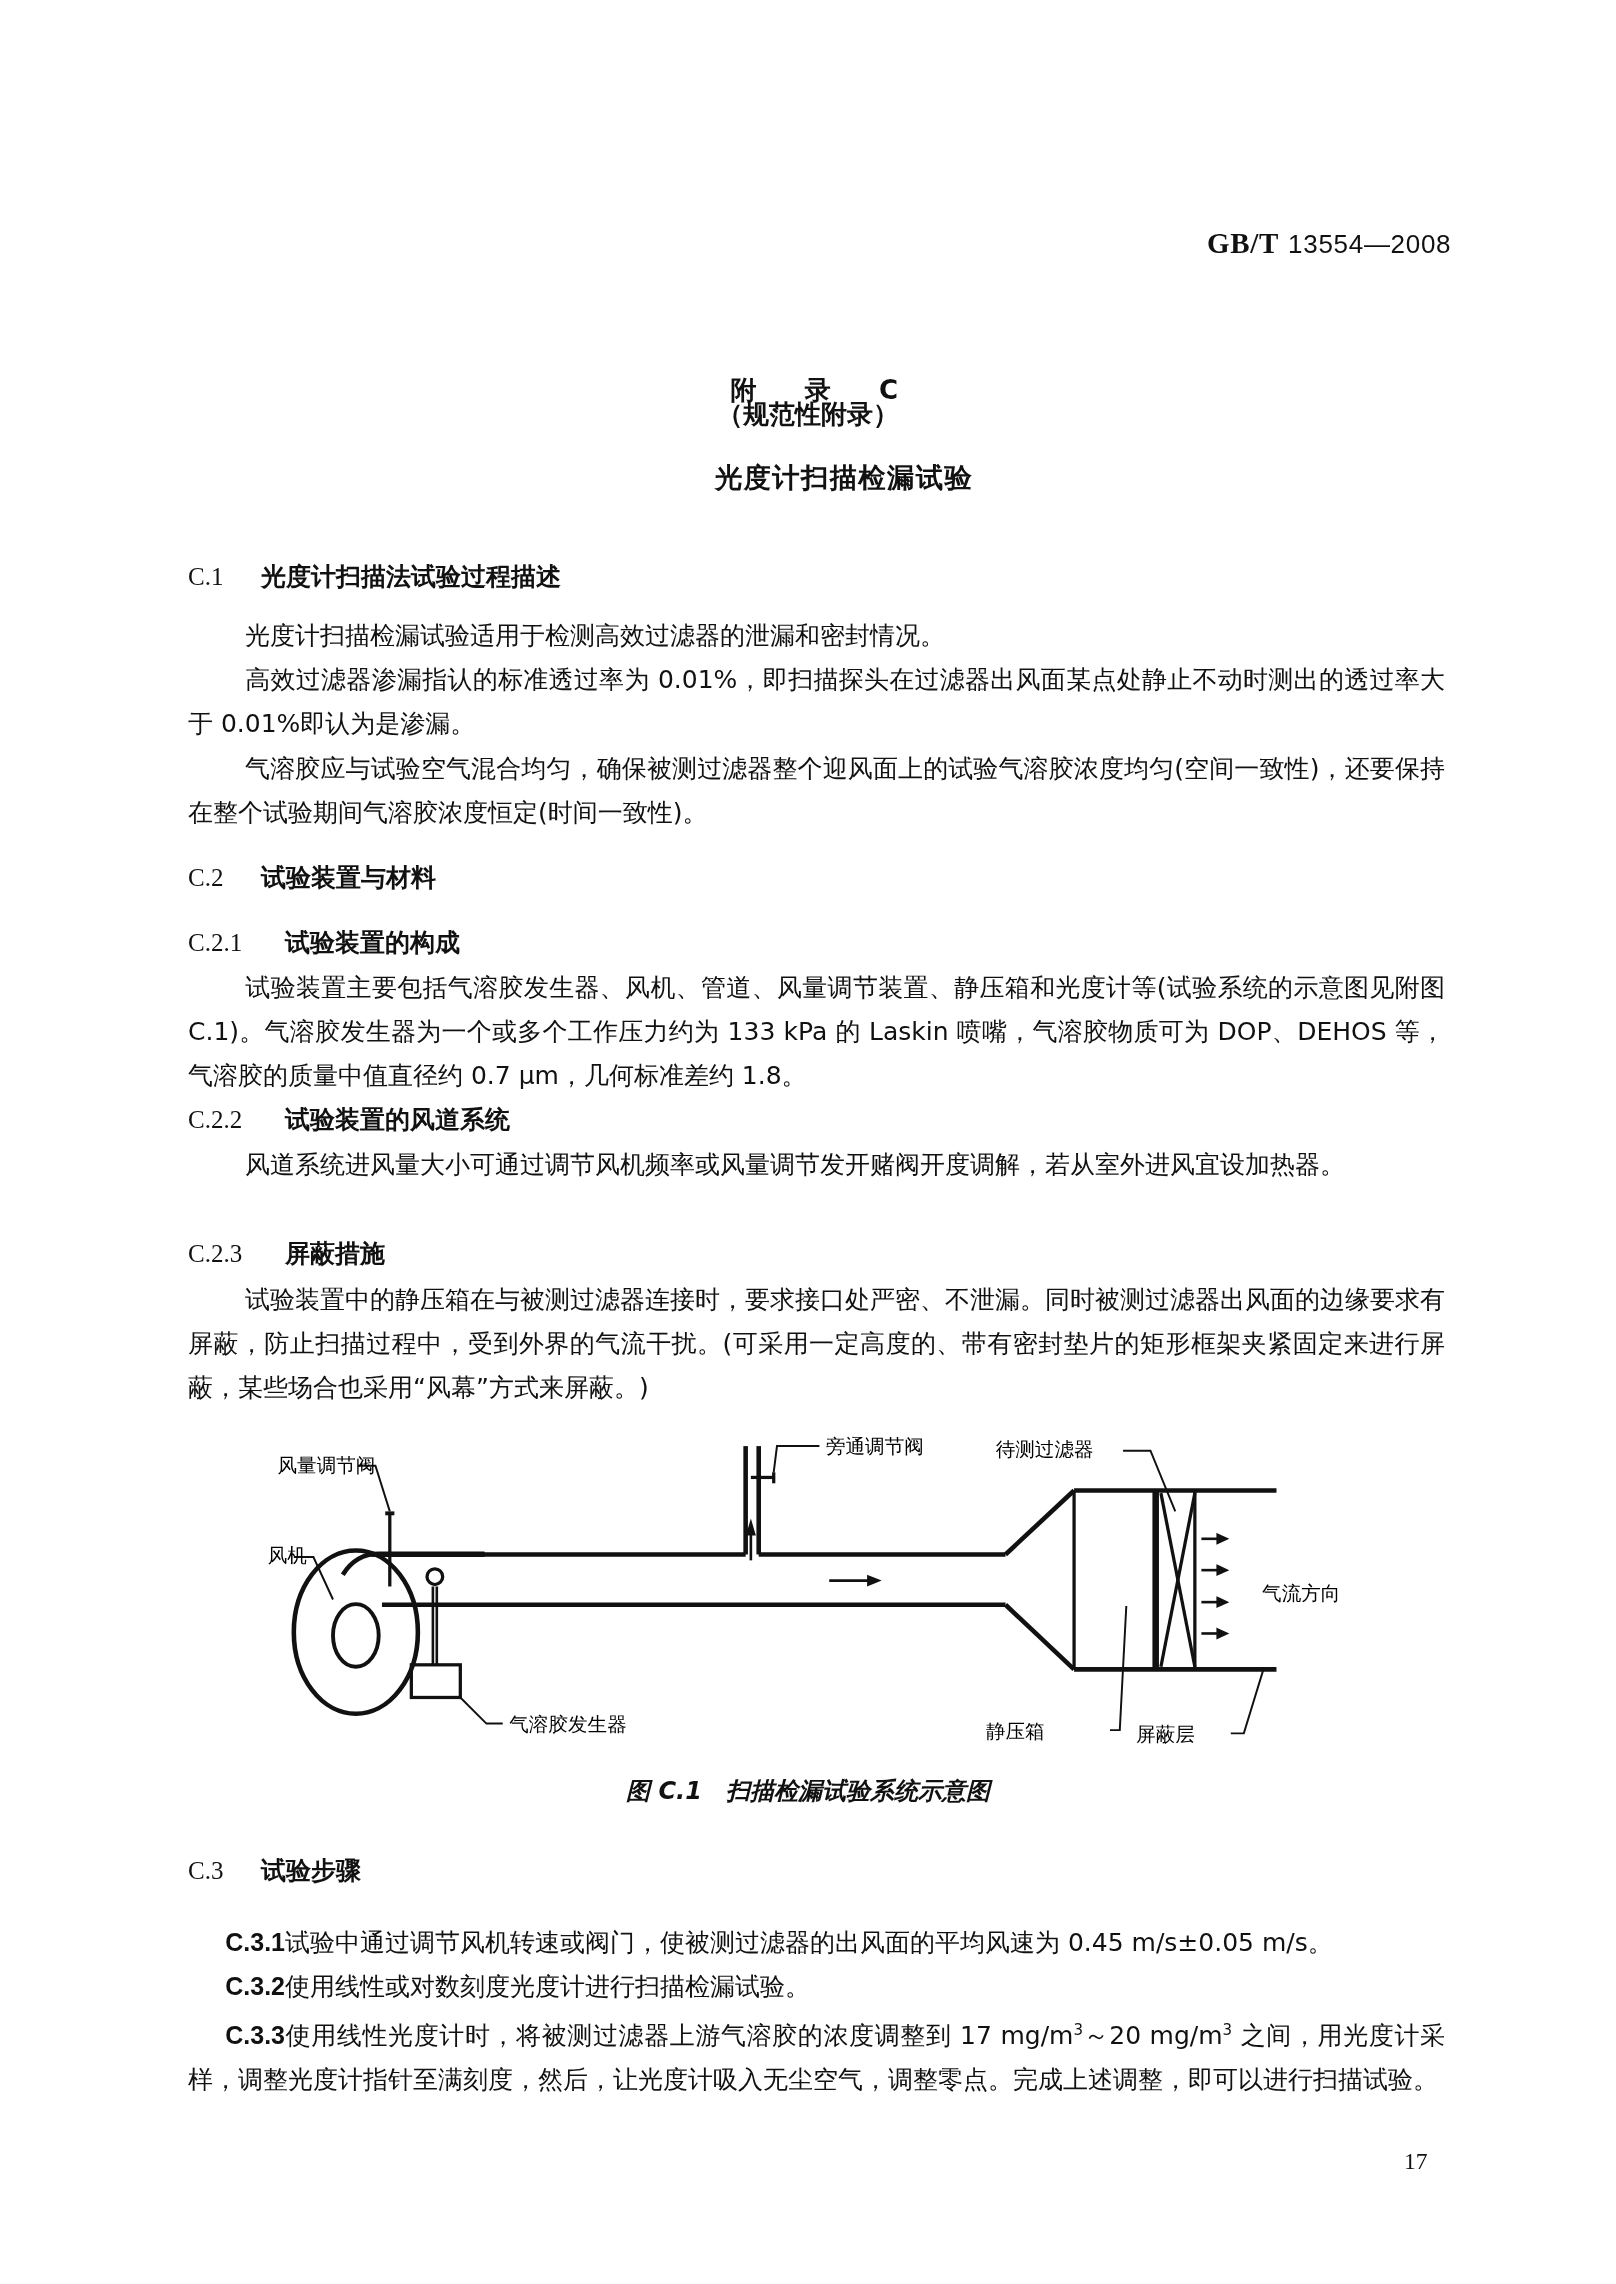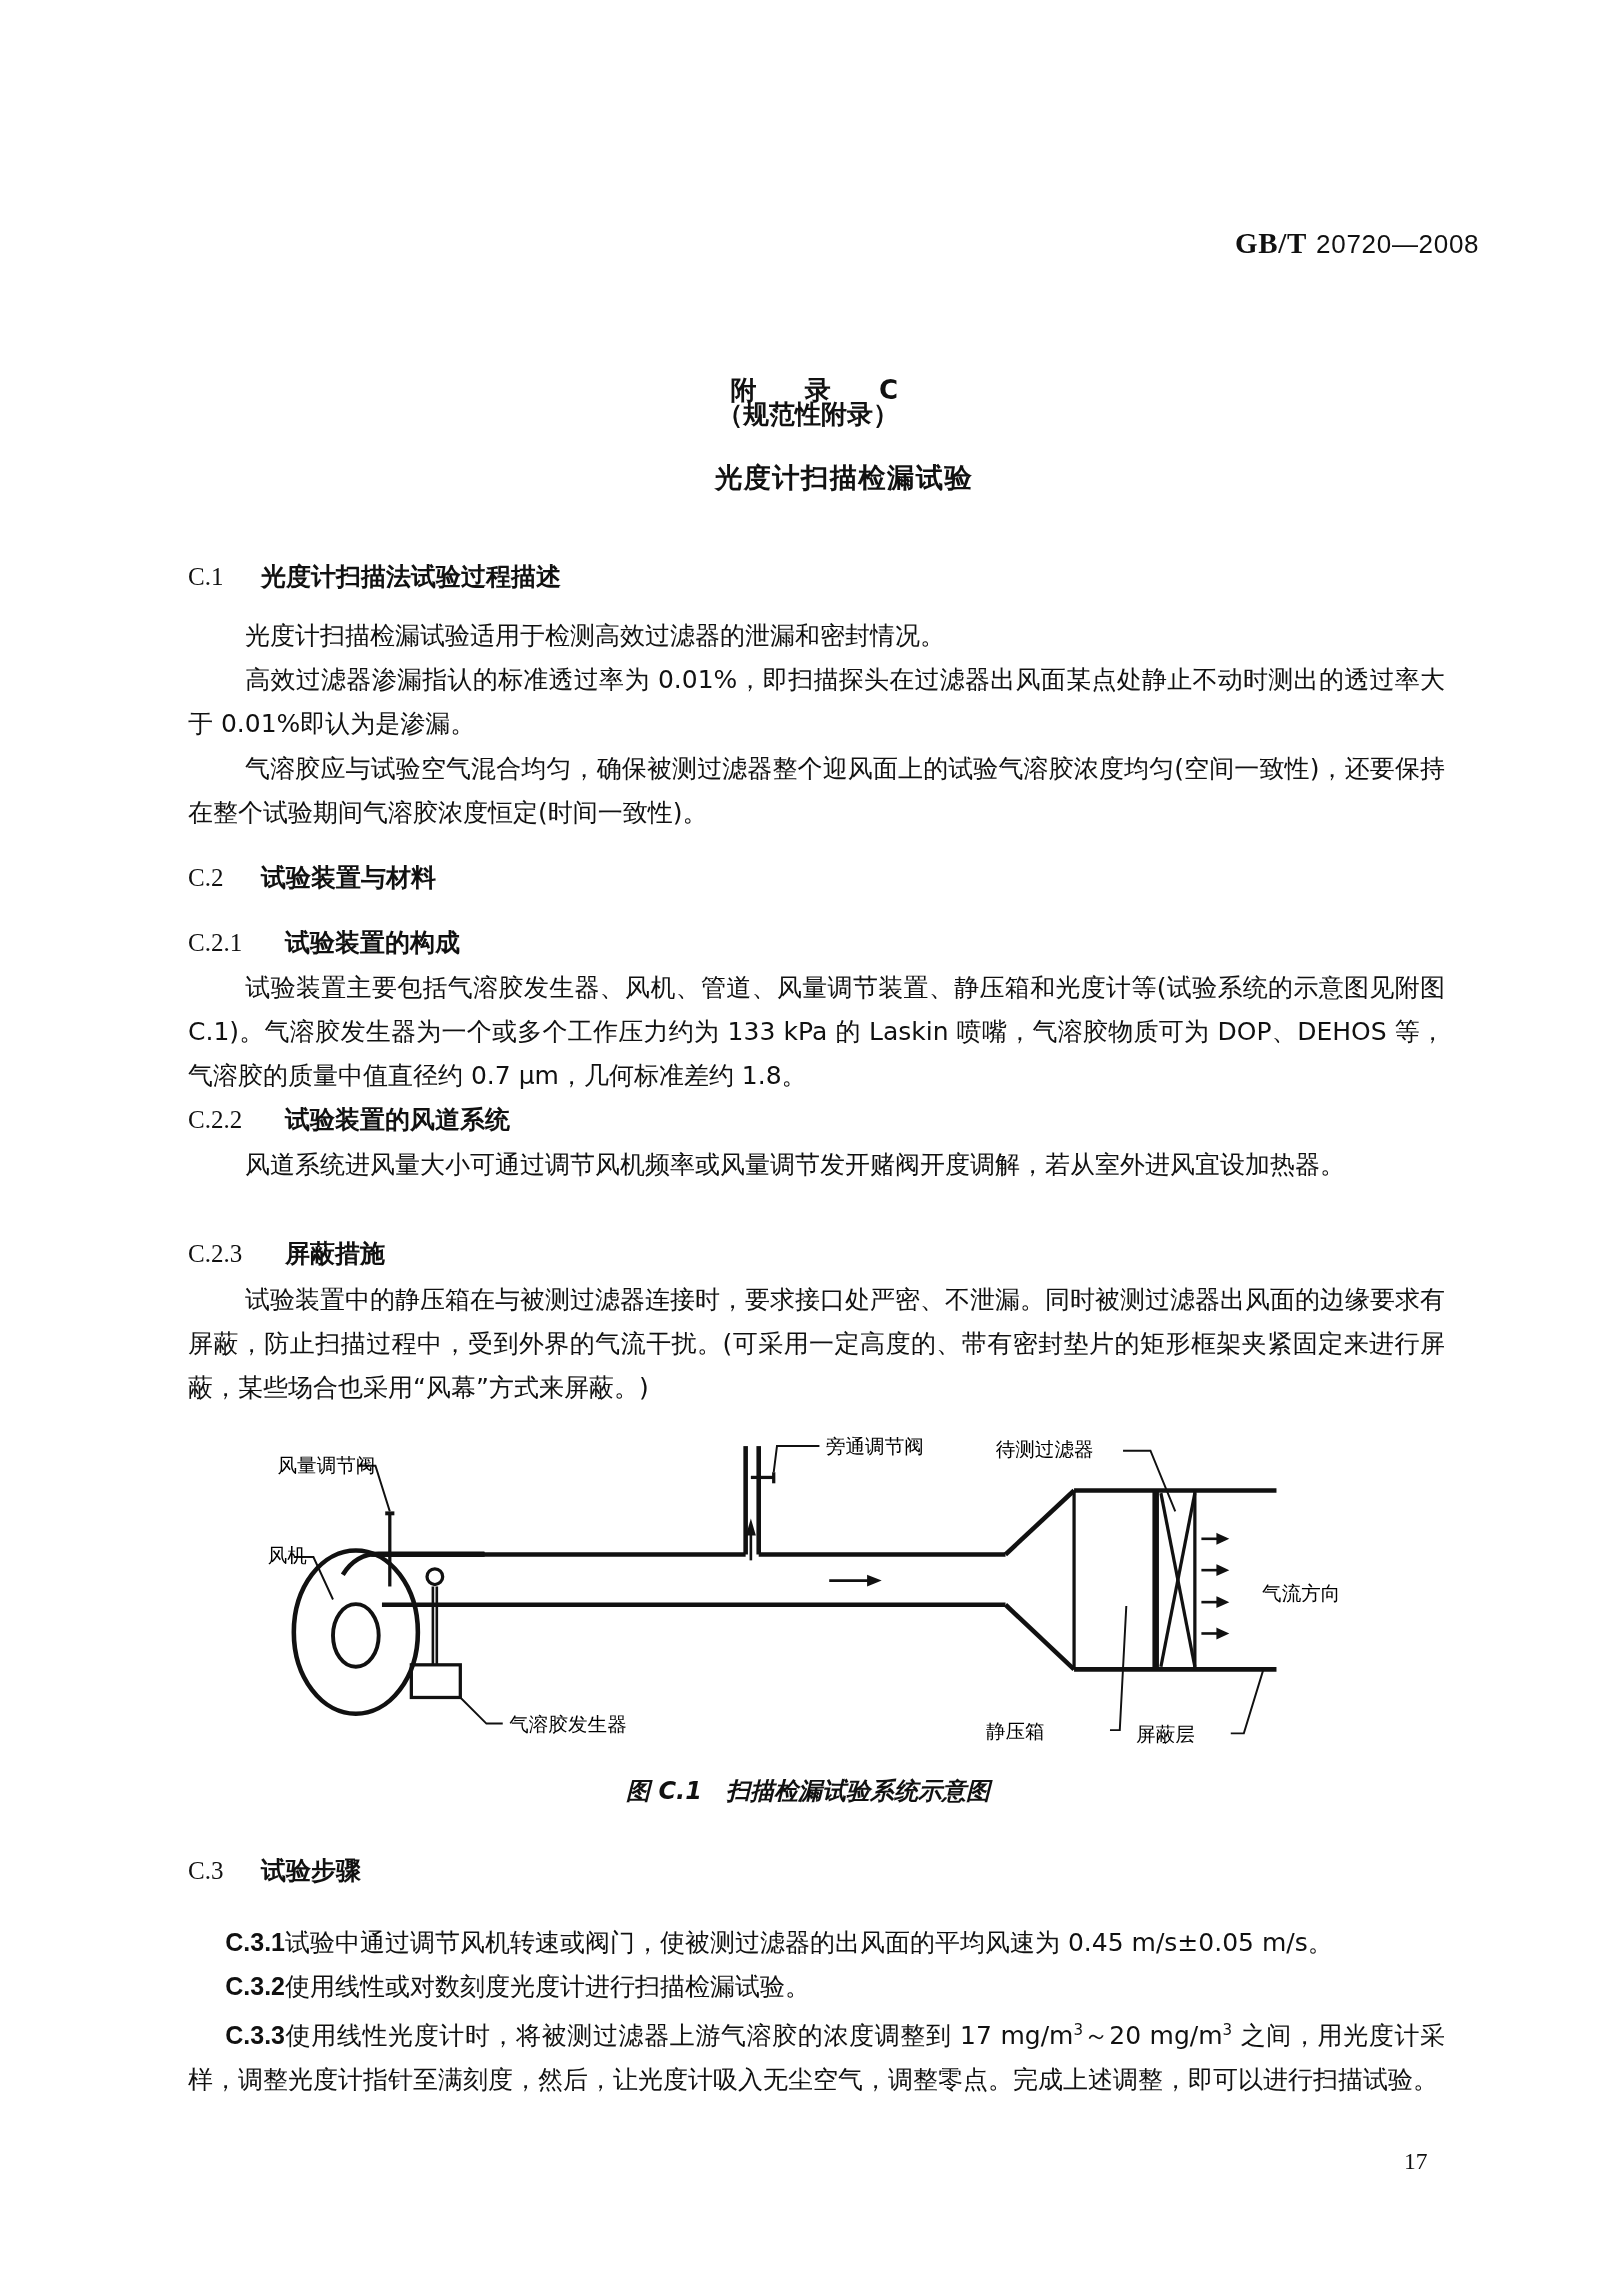--- a/index.html
+++ b/index.html
@@ -1,20 +1,20 @@
 <!DOCTYPE html>
 <html style="font-size:10.4px"><head>
 <meta charset="utf-8">
 <style>
   html, body { margin:0; padding:0; background:#ffffff; }
   body { width:1616px; height:2284px; position:relative; overflow:hidden;
          font-family:"DejaVu Sans", sans-serif; color:#111; }
   .abs { position:absolute; }
   .std-no { left:1207px; top:227px; font-size:26px; letter-spacing:0.7px; }
-  .std-no b { font-family:"Liberation Serif", serif; font-weight:bold; font-size:29px;margin-left:28px; }
+  .std-no b { font-family:"Liberation Serif", serif; font-weight:bold; font-size:29px; }
   .std-no span.num { font-family:"Liberation Sans", sans-serif; }
   .center { left:0; width:1616px; text-align:center; }
   .ann-title { top:373px; font-size:26px; font-weight:bold; letter-spacing:19.6px;padding-left:16px; }
   .ann-sub { top:397px; font-size:26px; font-weight:bold; }
   .ann-name { top:460px; font-size:27.4px; font-weight:bold; letter-spacing:1.3px;padding-left:36px; }
   .sec { left:188px; font-size:25px; font-weight:bold; }
   .sec .no { display:inline-block; width:73px; font-family:Liberation Serif, serif; font-weight:normal; }
   .sec .no.w3 { width:97px; }
   .para { left:188px; width:1257px; font-size:25px; line-height:44px; text-align:justify; }
   .para .ind { display:inline-block; width:57px; }
@@ -23,21 +23,21 @@
   .fig-cap { top:1775px; font-size:24px; font-weight:bold;font-style:italic; }
   .page-no { left:1404px; top:2148px; font-size:23.5px; font-family:"Liberation Serif", serif; }
   sup { font-size:60%; }
   svg text { font-family:"DejaVu Sans", sans-serif; }
 </style>
 </head>
 <body>
 
 <div class="abs std-no">
   <b>GB/T</b>
-  <span class="num">20720—2008</span>
+  <span class="num">13554—2008</span>
 </div>
 
 <div class="abs center ann-title">附 录 C</div>
 <div class="abs center ann-sub">（规范性附录）</div>
 <div class="abs center ann-name">光度计扫描检漏试验</div>
 
 <div class="abs sec" style="top:560px">
   <span class="no">C.1</span><span>光度计扫描法试验过程描述</span>
 </div>
 <div class="abs para" style="top:614px">

